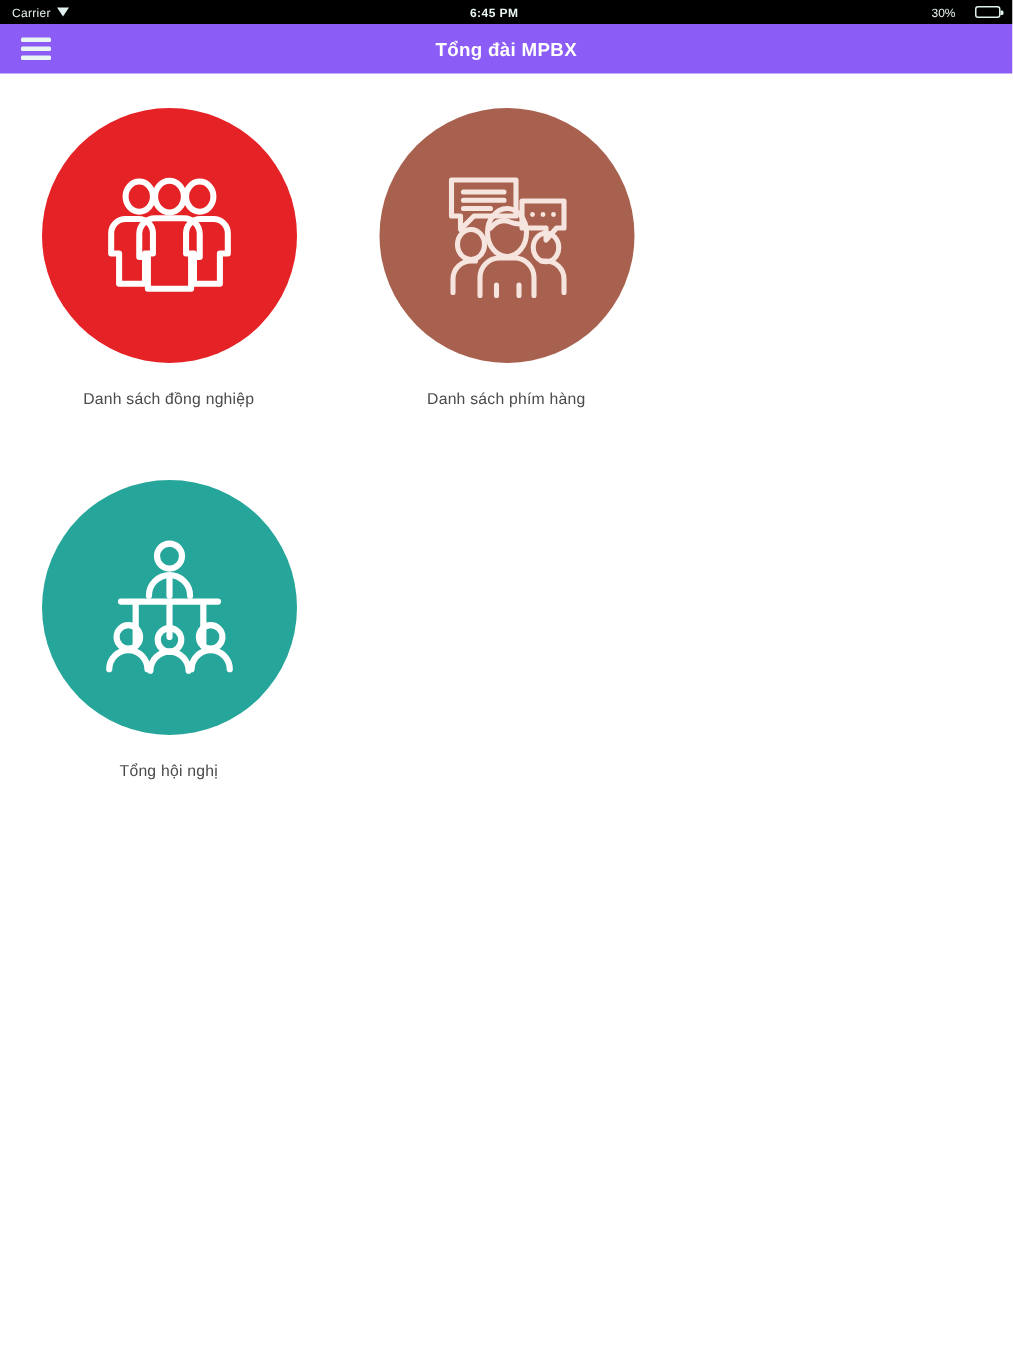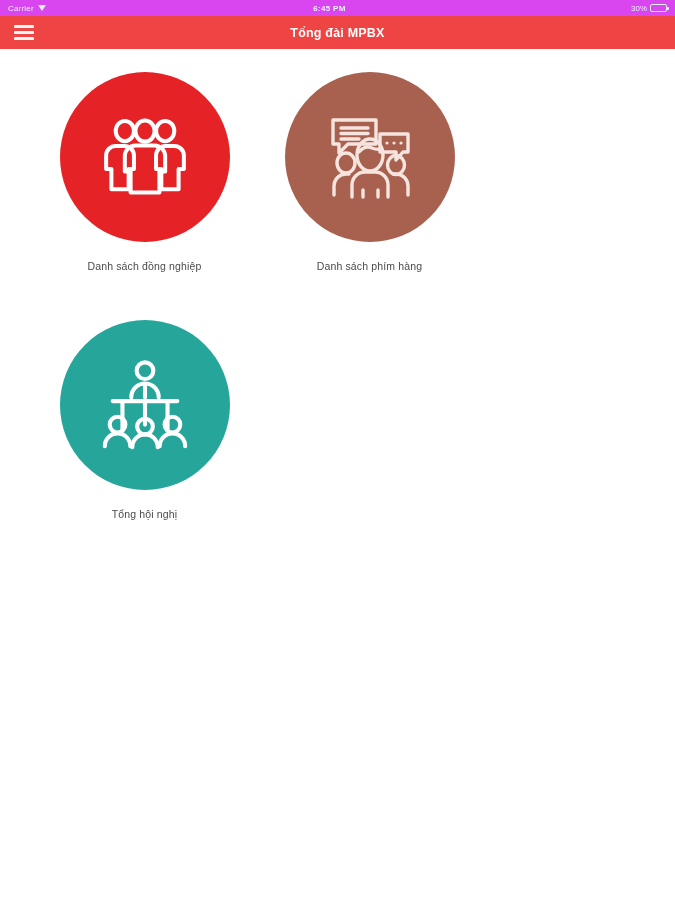--- a/index.html
+++ b/index.html
@@ -8,21 +8,21 @@
     height: 900px;
     background: #ffffff;
     font-family: "Liberation Sans", sans-serif;
     overflow: hidden;
   }
 
   
   .status-bar {
     position: relative;
     height: 16px;
-    background: #d946ef;
+    background: #000000;
     color: #e8f5f3;
     font-size: 8px;
     display: flex;
     align-items: center;
     padding: 0 8px;
   }
   .status-left {
     display: flex;
     align-items: center;
     gap: 4px;
@@ -41,21 +41,21 @@
     left: 0; right: 16px;
     text-align: center;
     font-size: 8px;
     font-weight: bold;
     letter-spacing: .3px;
   }
   .status-right {
     margin-left: auto;
     display: flex;
     align-items: center;
-    gap: 3px;
+    gap: 13px;
     font-size: 8px;
     position: relative;
     z-index: 2;
   }
   .battery {
     position: relative;
     width: 17px;
     height: 8px;
     border: 1px solid #dff0ee;
     border-radius: 2px;
@@ -75,21 +75,21 @@
     height: 100%;
     width: 30%;
     background: #dff0ee;
     border-radius: 1px;
   }
 
   
   .nav-bar {
     position: relative;
     height: 33px;
-    background: #ef4444;
+    background: #8b5cf6;
     display: flex;
     align-items: center;
     padding: 0 14px;
   }
   .hamburger {
     width: 20px;
     height: 15px;
     display: flex;
     flex-direction: column;
     justify-content: space-between;
@@ -116,21 +116,20 @@
 
   
   .content {
     background: #ffffff;
     width: 675px;
     height: 851px;
     padding-top: 23px;
   }
   .grid-row {
     display: flex;
-    margin-left: 32px;
   }
   .grid-cell {
     width: 225px;
     display: flex;
     flex-direction: column;
     align-items: center;
     cursor: pointer;
   }
   .grid-cell.empty { cursor: default; }
   .circle {

